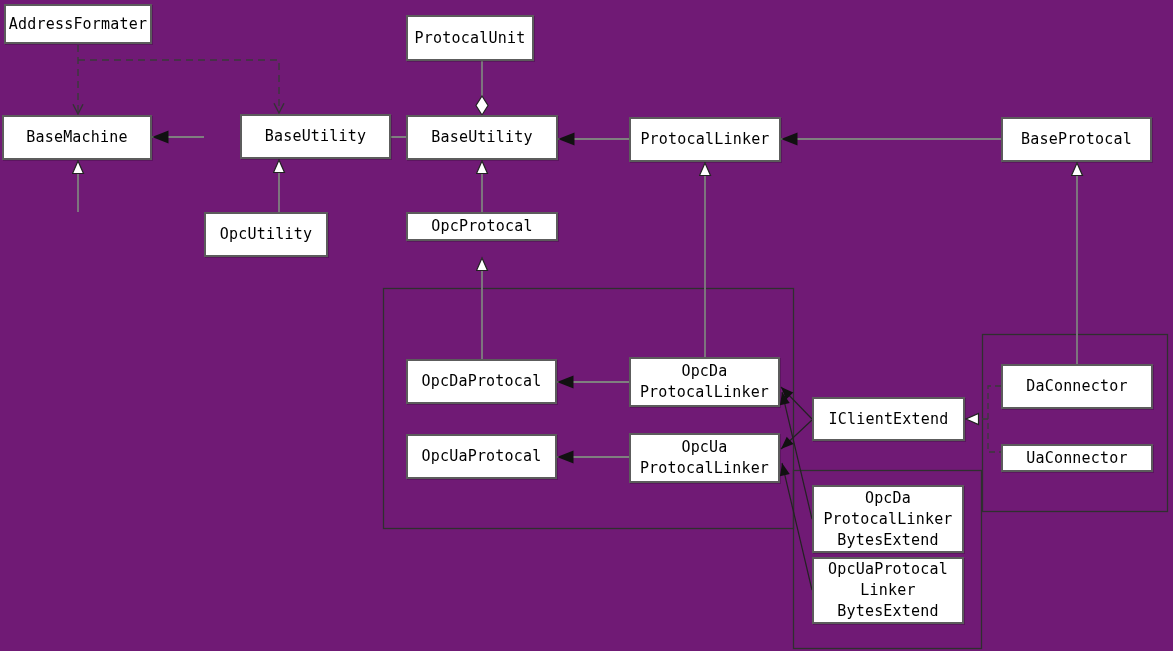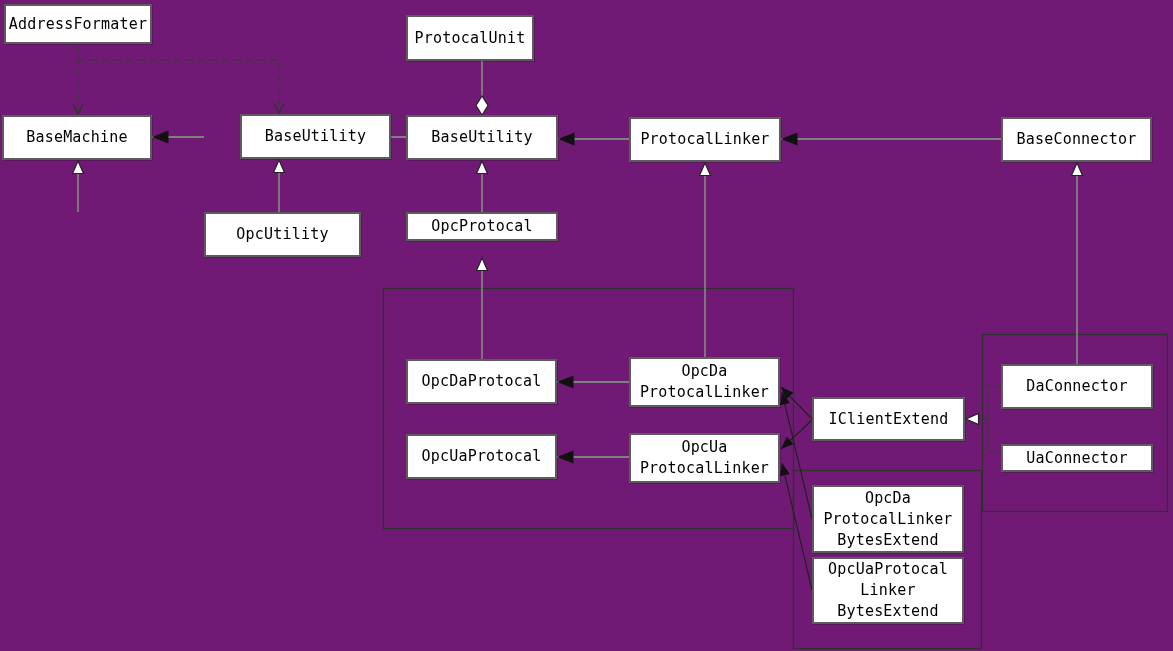--- a/index.html
+++ b/index.html
@@ -147,23 +147,23 @@
     </g>
   </svg>
 
   <div class="node" style="left:4px;   top:4px;   width:148px; height:40px;">AddressFormater</div>
   <div class="node" style="left:406px; top:15px;  width:128px; height:46px;">ProtocalUnit</div>
 
   <div class="node" style="left:2px;   top:115px; width:150px; height:45px;text-align:center;">BaseMachine</div>
   <div class="node" style="left:204px; top:114px; width:151px; height:45px;margin-left:36px;">BaseUtility</div>
   <div class="node" style="left:406px; top:115px; width:152px; height:45px;">BaseUtility</div>
   <div class="node" style="left:629px; top:117px; width:152px; height:45px;">ProtocalLinker</div>
-  <div class="node" style="left:1001px;top:117px; width:151px; height:45px;">BaseConnector</div>
+  <div class="node" style="left:1001px;top:117px; width:151px; height:45px;">BaseProtocal</div>
 
-  <div class="node" style="left:204px; top:212px; width:157px; height:45px;">OpcUtility</div>
+  <div class="node" style="left:204px; top:212px; width:124px; height:45px;">OpcUtility</div>
   <div class="node" style="left:406px; top:212px; width:152px; height:29px;">OpcProtocal</div>
 
   <div class="node" style="left:406px; top:359px; width:151px; height:45px;">OpcDaProtocal</div>
   <div class="node" style="left:629px; top:357px; width:151px; height:50px;">OpcDa
 ProtocalLinker</div>
   <div class="node" style="left:406px; top:434px; width:151px; height:45px;">OpcUaProtocal</div>
   <div class="node" style="left:629px; top:433px; width:151px; height:50px;text-align:center;">OpcUa
 ProtocalLinker</div>
 
   <div class="node" style="left:812px; top:397px; width:153px; height:44px;">IClientExtend</div>

